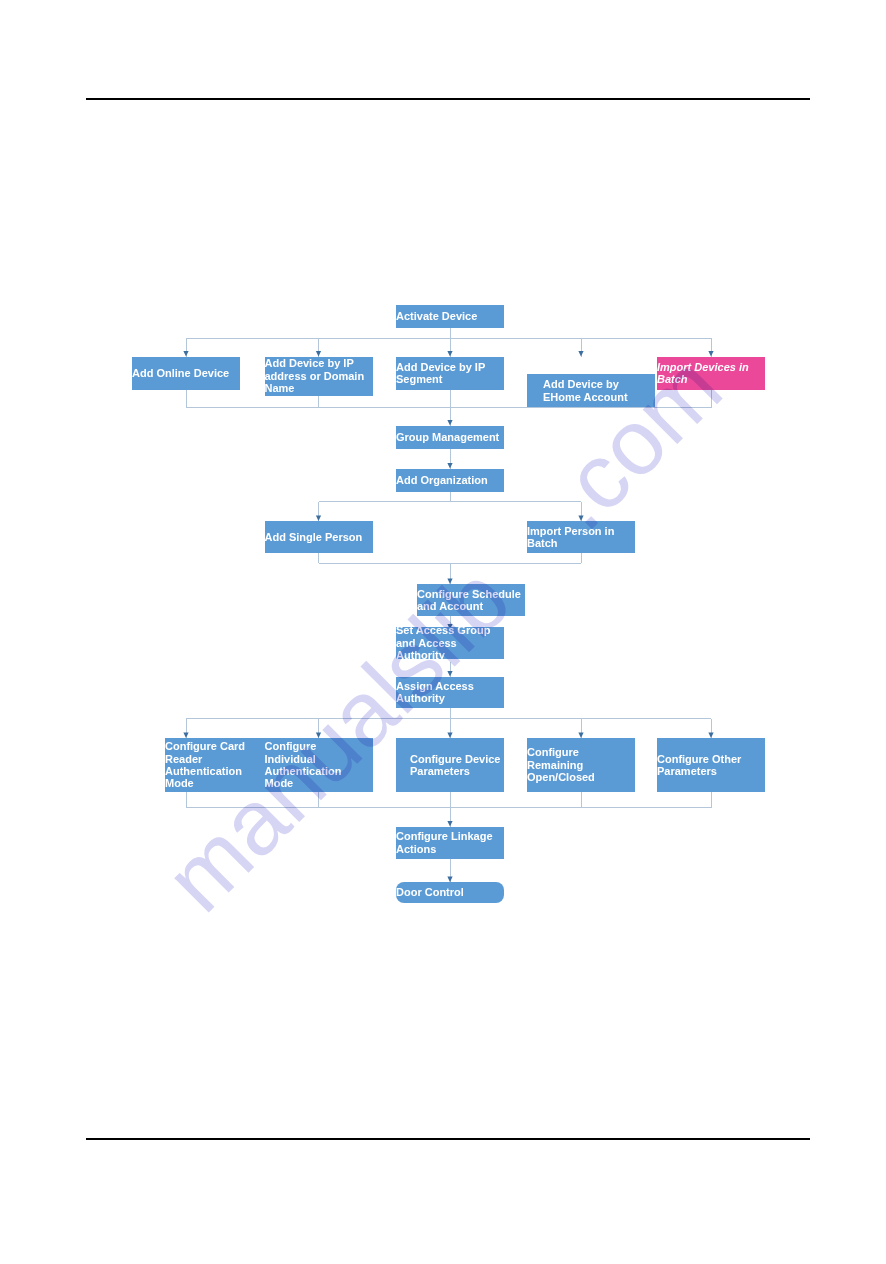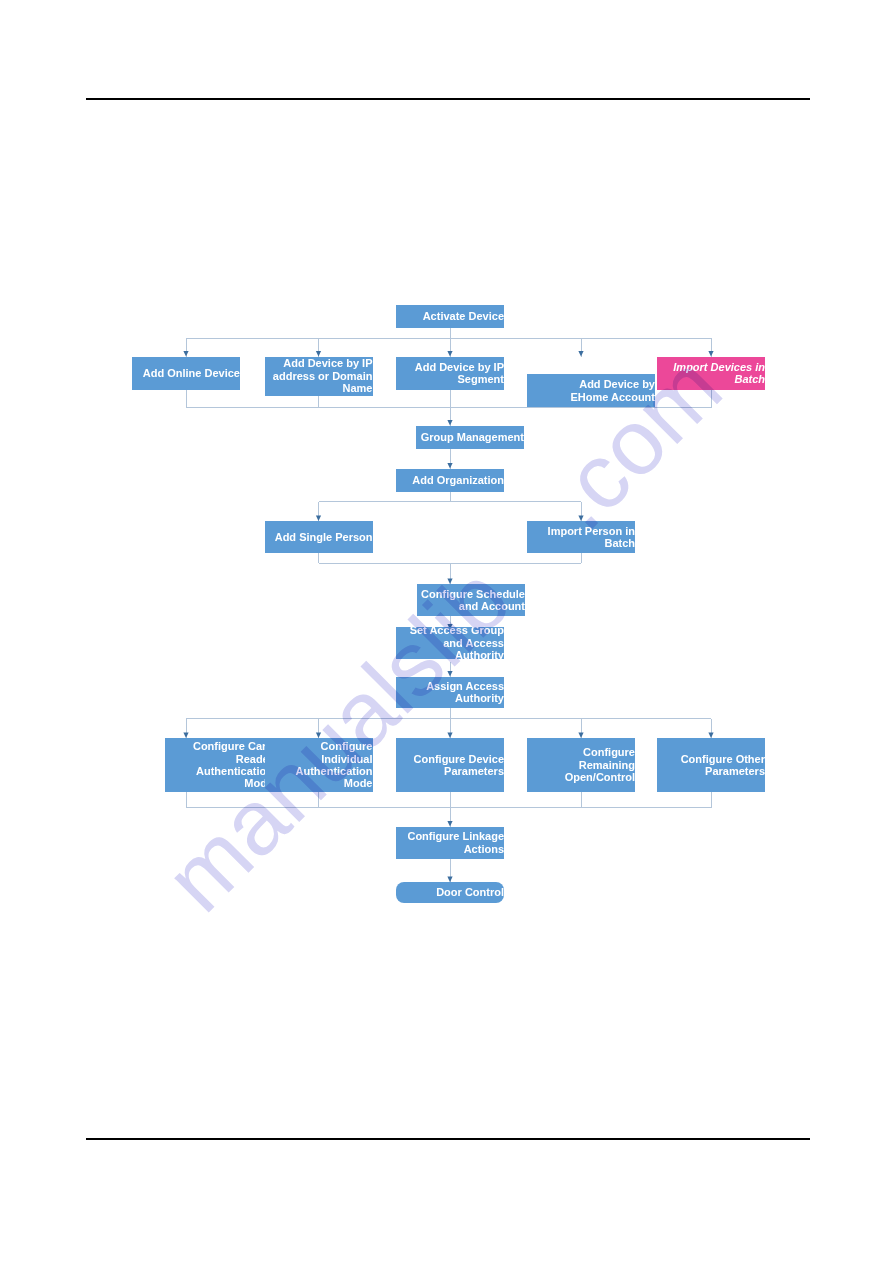--- a/index.html
+++ b/index.html
@@ -3,21 +3,21 @@
 <meta charset="utf-8">
 <style>
   html,body{margin:0;padding:0;}
   body{width:886px;height:1264px;background:#ffffff;font-family:"Liberation Sans",sans-serif;overflow:hidden;}
   #page{position:relative;width:886px;height:1264px;background:#fff;}
   .rule{position:absolute;left:86px;width:724px;height:2.3px;background:#000;}
   #rule-top{top:97.7px;}
   #rule-bottom{top:1137.9px;}
   #watermark{position:absolute;left:0;top:0;width:886px;height:1264px;pointer-events:none;mix-blend-mode:multiply;z-index:5;}
   #chart{position:absolute;left:0;top:0;width:886px;height:1264px;}
-  .node{position:absolute;background:#5B9BD5;color:#fff;display:flex;align-items:center;justify-content:center;text-align:right;font-weight:bold;font-size:11px;line-height:12.4px;box-sizing:border-box;}
+  .node{position:absolute;background:#5B9BD5;color:#fff;display:flex;align-items:center;justify-content:center;text-align:left;font-weight:bold;font-size:11px;line-height:12.4px;box-sizing:border-box;}
   .node span{display:block;width:100%;}
   .node .ln{display:block;width:100%;white-space:nowrap;}
 </style>
 </head>
 <body>
 
 <div id="page">
   <div class="rule" id="rule-top"></div>
   <div class="rule" id="rule-bottom"></div>
   <svg id="chart" viewBox="0 0 886 1264">
@@ -110,21 +110,21 @@
           <span class="ln">Add Device by</span>
           <span class="ln">EHome Account</span>
         </span>
       </div>
       <div class="node" style="left: 657px; top: 356.5px; width: 108px; height: 33px; background: #ec4899; color: rgb(255, 255, 255); font-style: italic;">
         <span>
           <span class="ln">Import Devices in</span>
           <span class="ln">Batch</span>
         </span>
       </div>
-      <div class="node" style="left: 396px; top: 425.5px; width: 108px; height: 23px; background: rgb(91, 155, 213); color: rgb(255, 255, 255); margin-left: 20px;">
+      <div class="node" style="left: 396px; top: 425.5px; width: 108px; height: 23px; background: rgb(91, 155, 213); color: rgb(255, 255, 255);">
         <span>
           <span class="ln">Group Management</span>
         </span>
       </div>
       <div class="node" style="left: 396px; top: 468.5px; width: 108px; height: 23px; background: rgb(91, 155, 213); color: rgb(255, 255, 255);">
         <span>
           <span class="ln">Add Organization</span>
         </span>
       </div>
       <div class="node" style="left: 264.5px; top: 521px; width: 108px; height: 32px; background: rgb(91, 155, 213); color: rgb(255, 255, 255);">
@@ -176,21 +176,21 @@
       <div class="node" style="left: 396px; top: 738px; width: 108px; height: 54px; background: rgb(91, 155, 213); color: rgb(255, 255, 255); padding-left: 14px;">
         <span>
           <span class="ln">Configure Device</span>
           <span class="ln">Parameters</span>
         </span>
       </div>
       <div class="node" style="left: 527px; top: 738px; width: 108px; height: 54px; background: rgb(91, 155, 213); color: rgb(255, 255, 255);">
         <span>
           <span class="ln">Configure</span>
           <span class="ln">Remaining</span>
-          <span class="ln">Open/Control</span>
+          <span class="ln">Open/Closed</span>
         </span>
       </div>
       <div class="node" style="left: 657px; top: 738px; width: 108px; height: 54px; background: rgb(91, 155, 213); color: rgb(255, 255, 255);">
         <span>
           <span class="ln">Configure Other</span>
           <span class="ln">Parameters</span>
         </span>
       </div>
       <div class="node" style="left: 396px; top: 826.5px; width: 108px; height: 32px; background: rgb(91, 155, 213); color: rgb(255, 255, 255);">
         <span>

